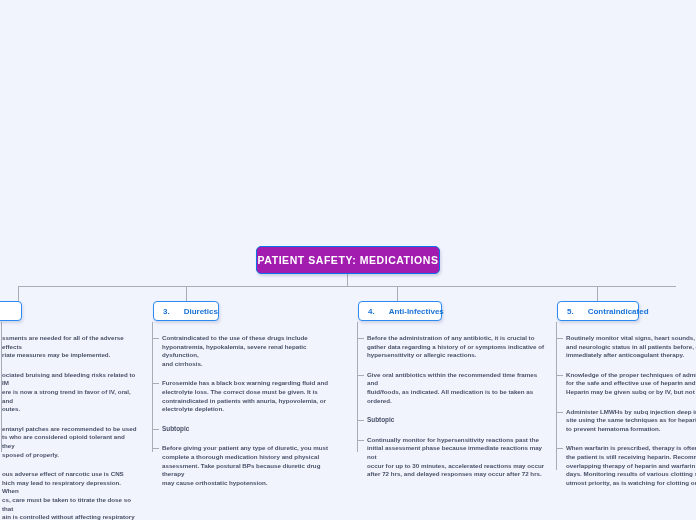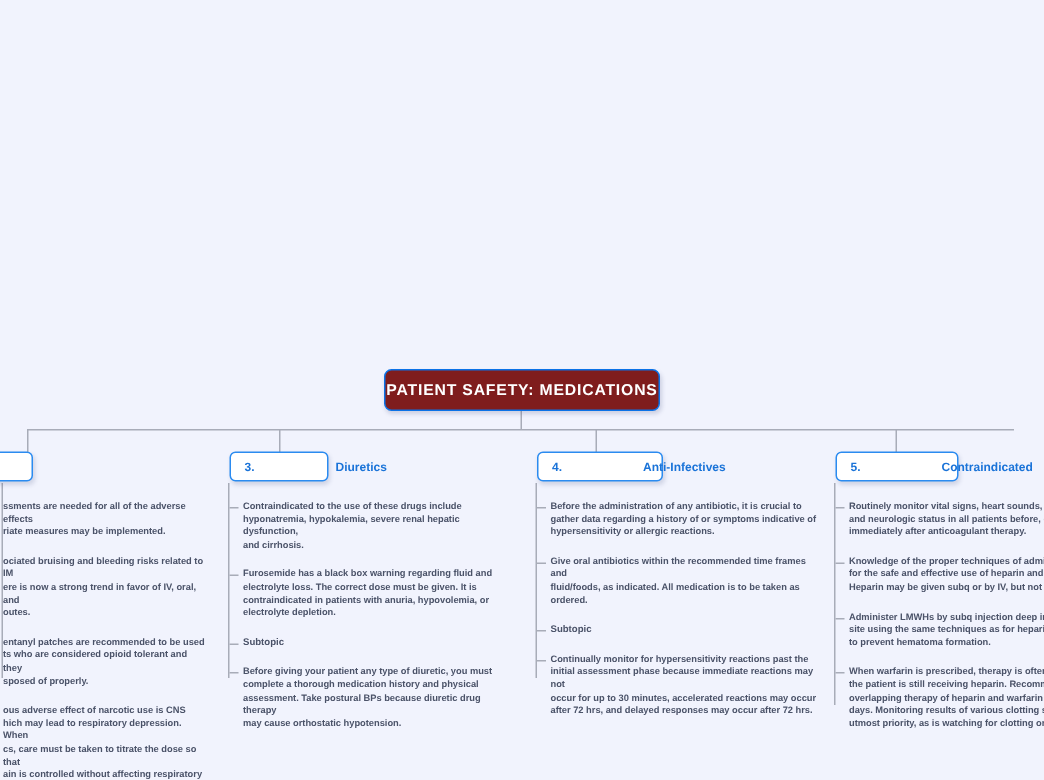--- a/index.html
+++ b/index.html
@@ -32,21 +32,21 @@
   .line.v { width: 1px; }
   .line.h { height: 1px; }
 
   
   #root-node {
     position: absolute;
     left: 256px;
     top: 246px;
     width: 184px;
     height: 28px;
-    background: #7f1d1d;
+    background: #a21caf;
     border: 1px solid #0b72e7;
     border-radius: 5px;
     box-sizing: border-box;
     display: flex;
     align-items: center;
     justify-content: center;
     box-shadow: 1px 2px 3px rgba(60,70,120,0.20);
   }
   #root-node .root-label {
     color: #ffffff;
@@ -73,21 +73,20 @@
   .branch-node .num {
     color: #1a73d8;
     font-size: 8px;
     font-weight: bold;
     margin-right: 14px;
   }
   .branch-node .name {
     color: #1a73d8;
     font-size: 8px;
     font-weight: bold;
-    margin-left: 40px;
   }
 
   
   .topic-col {
     position: absolute;
     box-sizing: border-box;
   }
   .topic-item {
     position: relative;
     margin-bottom: 11px;

